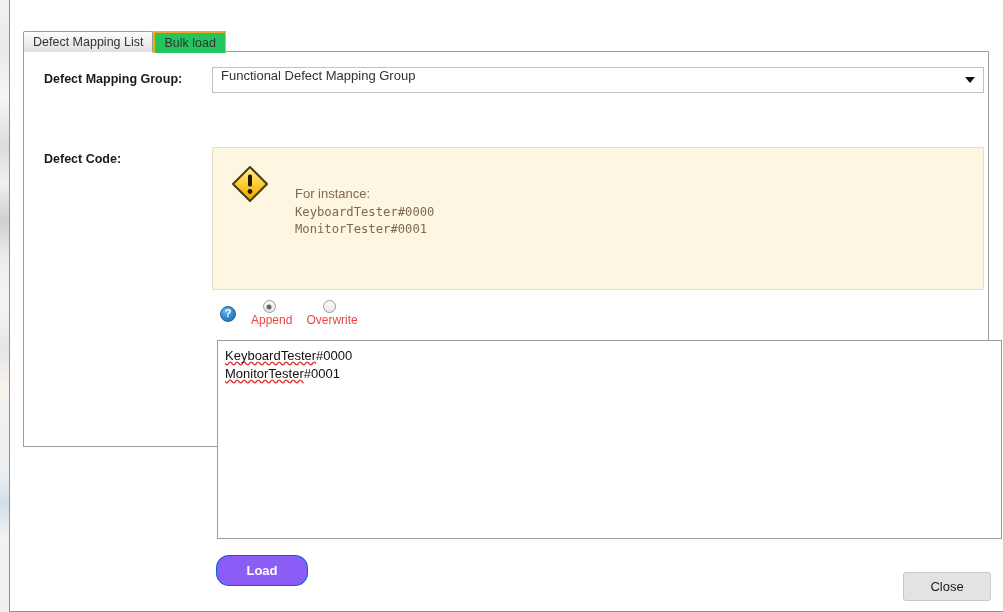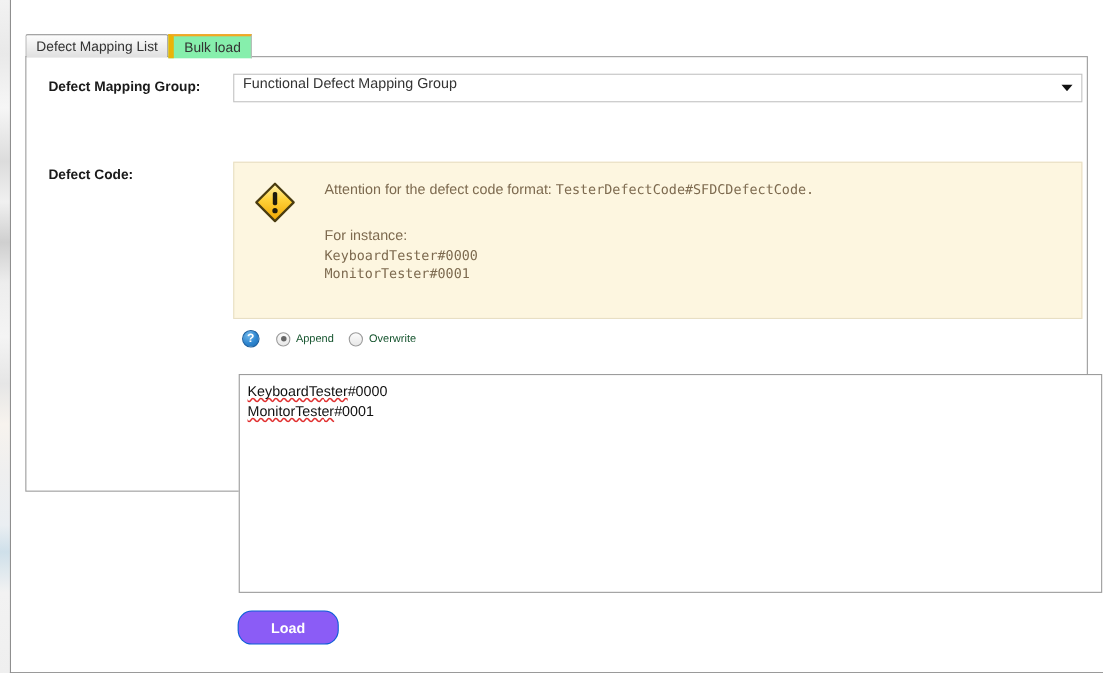--- a/index.html
+++ b/index.html
@@ -86,23 +86,23 @@
     cursor: default;
     white-space: nowrap;
     line-height: 1;
   }
   .tab.inactive {
     background: linear-gradient(to bottom, #fdfdfd 0%, #ededed 55%, #e0e0e0 100%);
     border-top-left-radius: 2px;
     border-top-right-radius: 2px;
   }
   .tab.active {
-    background: #86efac;
+    background: #22c55e;
     border-top: 2px solid #f5a623;
-    border-left: 5px solid #eab308;
+    border-left: 2px solid #eab308;
     border-right: 1px solid #b9b9b9;
     height: 22px;
     margin-bottom: -1px;
     font-weight: normal;
     position: relative;
     z-index: 6;
   }
 
   
   #content-panel {
@@ -236,23 +236,24 @@
     align-items: center;
     justify-content: center;
     line-height: 1;
     margin-right: 15px;
     cursor: pointer;
   }
   .radio-opt {
     display: flex;
     align-items: center;
     margin-right: 14px;
-    font-size: 10px;
-    color: #14532d;
+    font-size: 12px;
+    color: #ef4444;
     cursor: default;
+    flex-direction: column;
   }
   .radio-mark {
     width: 13px; height: 13px;
     border-radius: 50%;
     border: 1px solid #9a9a9a;
     box-sizing: border-box;
     background: linear-gradient(to bottom, #fbfbfb, #e8e8e8);
     margin-right: 5px;
     position: relative;
     flex: 0 0 13px;
@@ -366,23 +367,20 @@
                 <stop offset="100%" stop-color="#f0a500"></stop>
               </linearGradient>
             </defs>
             <polygon points="19,2 36,19 19,36 2,19" fill="url(#warnGrad)" stroke="#4a3c10" stroke-width="2" stroke-linejoin="round"></polygon>
             <rect x="17" y="9.5" width="4" height="12" rx="1.6" fill="#1d1a0c"></rect>
             <circle cx="19" cy="26.5" r="2.4" fill="#1d1a0c"></circle>
           </svg>
         </div>
 
         <div id="attention-text">
-          <div>
-            <span>Attention for the defect code format: </span><span class="mono">TesterDefectCode#SFDCDefectCode.</span>
-          </div>
 
 
           <div id="for-instance">
             <div>For instance:</div>
             <div class="instance-line">KeyboardTester#0000</div>
             <div class="instance-line">MonitorTester#0001</div>
           </div>
         </div>
       </div>
     </div>
@@ -403,14 +401,15 @@
 
     <div id="codes-textarea">
       <div><span class="spell">KeyboardTester</span><span>#0000</span></div>
       <div><span class="spell">MonitorTester</span><span>#0001</span></div>
     </div>
 
     <div id="load-button">Load</div>
 
   </div>
 
+  <div id="close-button">Close</div>
 
 </div>
 
 </body></html>

